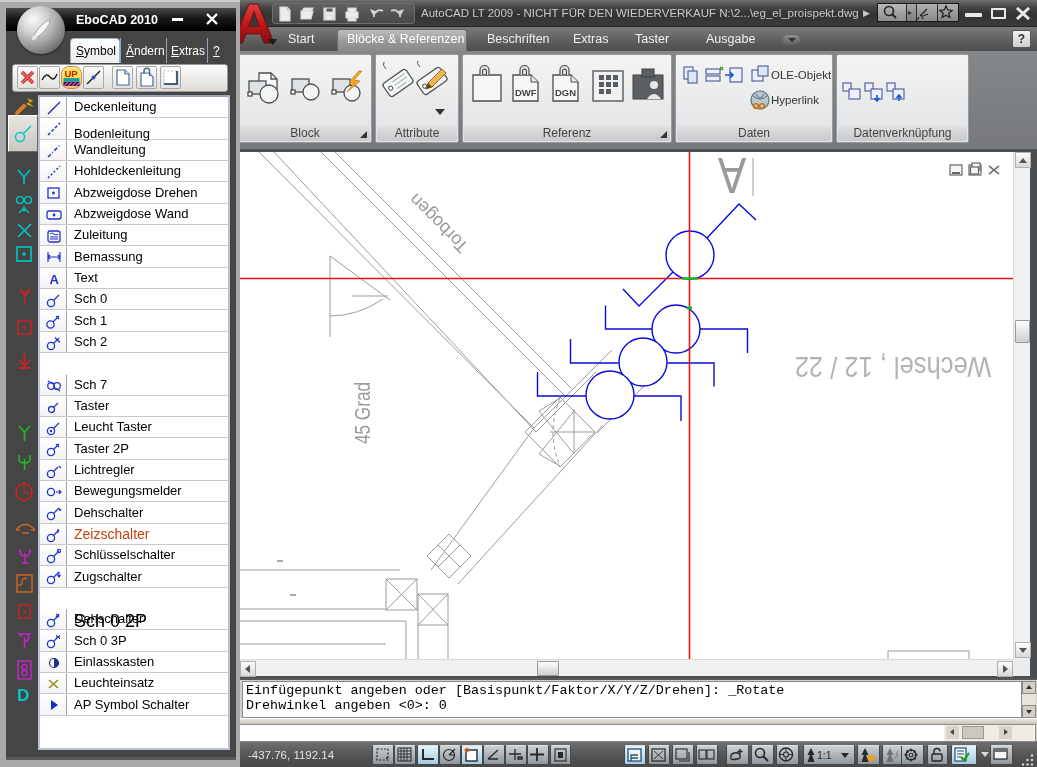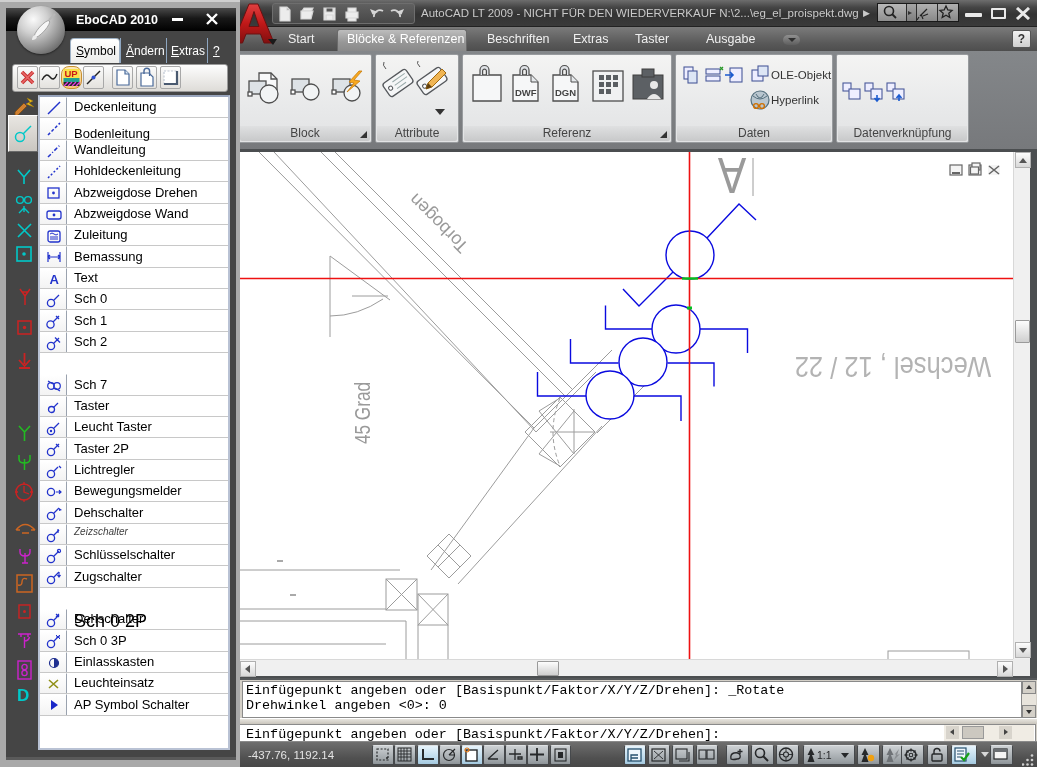--- a/index.html
+++ b/index.html
@@ -297,21 +297,20 @@
   <div class="abs" style="left:790px;top:1px;width:14px;height:37px;background:#e8e4dc;">
     <div class="abs" style="left:0;top:0;width:14px;height:13px;background:#d4d0c8;border:1px solid #888;"></div>
     <div class="abs" style="left:4px;top:4px;width:0;height:0;border-left:3px solid transparent;border-right:3px solid transparent;border-bottom:4px solid #333;"></div>
     <div class="abs" style="left:0;top:24px;width:14px;height:13px;background:#d4d0c8;border:1px solid #888;"></div>
     <div class="abs" style="left:4px;top:29px;width:0;height:0;border-left:3px solid transparent;border-right:3px solid transparent;border-top:4px solid #333;"></div>
   </div>
 
   <div class="abs" style="left:0;top:38px;width:805px;height:6px;background:linear-gradient(#e8e5df,#c9c5bc);border-top:1px solid #fff;"></div>
 
   <div class="abs" style="left:1px;top:44px;width:803px;height:19px;background:#ffffff;border:1px solid #8a8a8a;"></div>
-  <div class="abs" style="left:14px;top:47px;font-family:'Liberation Mono',monospace;font-size:13.4px;color:#000;white-space:pre;">Einfügepunkt angeben oder [Basispunkt/Faktor/X/Y/Z/Drehen]:</div>
   <div class="abs" style="left:712px;top:45px;width:90px;height:16px;background:#f0ece4;">
     <div class="abs" style="left:2px;top:1px;width:13px;height:13px;background:#d8d4cc;"></div>
     <div class="abs" style="left:6px;top:4px;width:0;height:0;border-top:3px solid transparent;border-bottom:3px solid transparent;border-right:4px solid #444;"></div>
     <div class="abs" style="left:18px;top:1px;width:22px;height:13px;background:#ccc8c0;border:1px solid #999;"></div>
     <div class="abs" style="left:55px;top:1px;width:13px;height:13px;background:#d8d4cc;"></div>
     <div class="abs" style="left:60px;top:4px;width:0;height:0;border-top:3px solid transparent;border-bottom:3px solid transparent;border-left:4px solid #444;"></div>
   </div>
 </div>
 
 <div class="abs" id="statusbar" style="left:0;top:741px;width:1037px;height:28px;background:linear-gradient(#6e6e6e,#505050 60%,#464646);border-top:1px solid #8a8a8a;">
@@ -727,21 +726,21 @@
 <div class="abs" style="left:34px;top:3px;font-size:13px;color:#000;white-space:nowrap;">Dehschalter</div>
 </div>
 <div class="abs" style="left:0;top:427px;width:188px;height:21px;border-bottom:1px solid #c8c8c8;">
 <div class="abs" style="left:0;top:0;width:27px;height:20px;border-right:1px solid #9aa2ae;background:linear-gradient(#ffffff,#f3f3f3);border-top:1px solid #fff;">
             <svg width="16" height="16" viewBox="0 0 16 16" style="position:absolute;left:6px;top:2px;">
               <circle cx="5" cy="11" r="3.6" fill="none" stroke="#2233cc" stroke-width="1.3"></circle>
               <line x1="7.5" y1="8.5" x2="13" y2="3" stroke="#2233cc" stroke-width="1.3"></line>
               <path d="M12,2 v4" stroke="#2233cc" stroke-width="1.2"></path>
             </svg>
           </div>
-<div class="abs" style="left:34px;top:2px;font-size:10px;color:#404040;white-space:nowrap;font-style:italic;">Zeizschalter</div>
+<div class="abs" style="left:34px;top:2px;font-size:14px;color:#c2410c;white-space:nowrap;">Zeizschalter</div>
 </div>
 <div class="abs" style="left:0;top:448px;width:188px;height:21px;border-bottom:1px solid #c8c8c8;">
 <div class="abs" style="left:0;top:0;width:27px;height:20px;border-right:1px solid #9aa2ae;background:linear-gradient(#ffffff,#f3f3f3);border-top:1px solid #fff;">
             <svg width="16" height="16" viewBox="0 0 16 16" style="position:absolute;left:6px;top:2px;">
               <circle cx="5" cy="11" r="3.6" fill="none" stroke="#2233cc" stroke-width="1.3"></circle>
               <line x1="7.5" y1="8.5" x2="13" y2="3" stroke="#2233cc" stroke-width="1.3"></line>
               <circle cx="13" cy="3" r="1.6" fill="none" stroke="#2233cc" stroke-width="1.1"></circle>
             </svg>
           </div>
 <div class="abs" style="left:34px;top:2px;font-size:13px;color:#000;white-space:nowrap;">Schlüsselschalter</div>

